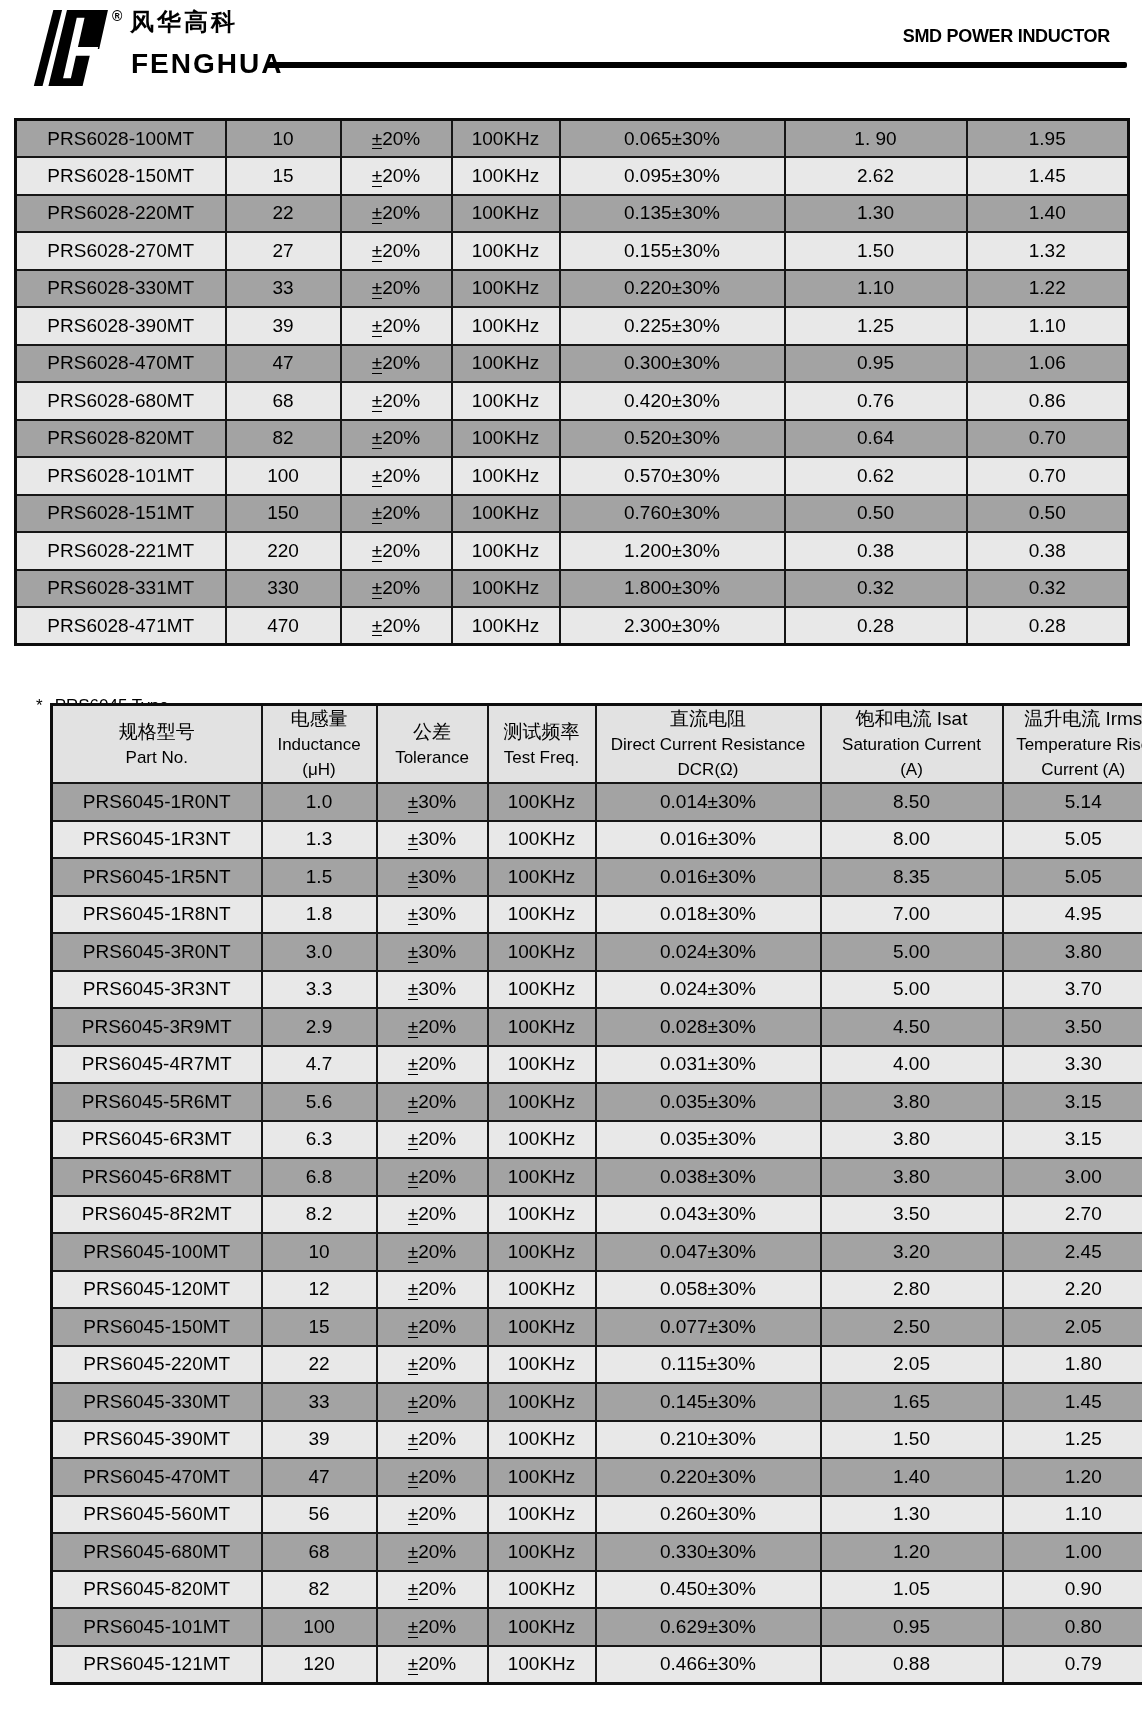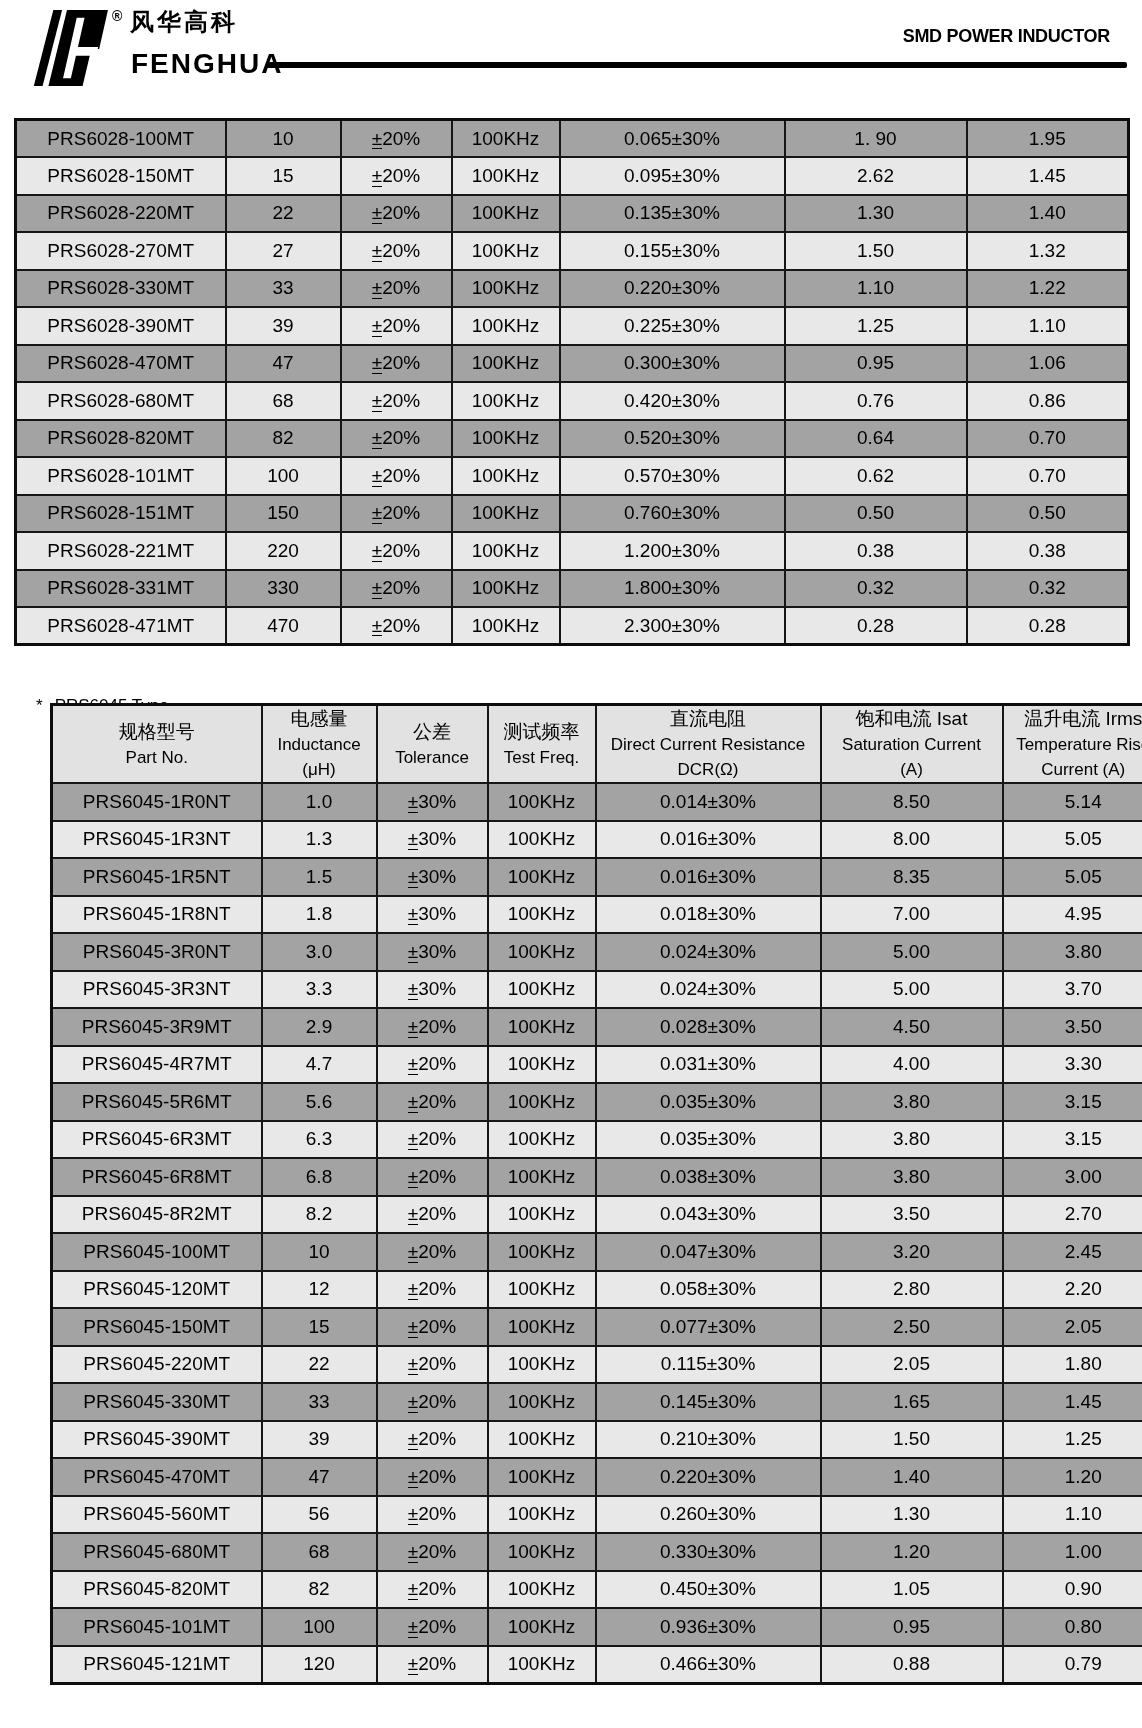--- a/index.html
+++ b/index.html
@@ -450,21 +450,21 @@
         <td>100KHz</td>
         <td>0.450±30%</td>
         <td>1.05</td>
         <td>0.90</td>
       </tr>
       <tr>
         <td>PRS6045-101MT</td>
         <td>100</td>
         <td><span class="pm">±</span>20%</td>
         <td>100KHz</td>
-        <td>0.936±30%</td>
+        <td>0.629±30%</td>
         <td>0.95</td>
         <td>0.80</td>
       </tr>
       <tr>
         <td>PRS6045-121MT</td>
         <td>120</td>
         <td><span class="pm">±</span>20%</td>
         <td>100KHz</td>
         <td>0.466±30%</td>
         <td>0.88</td>

